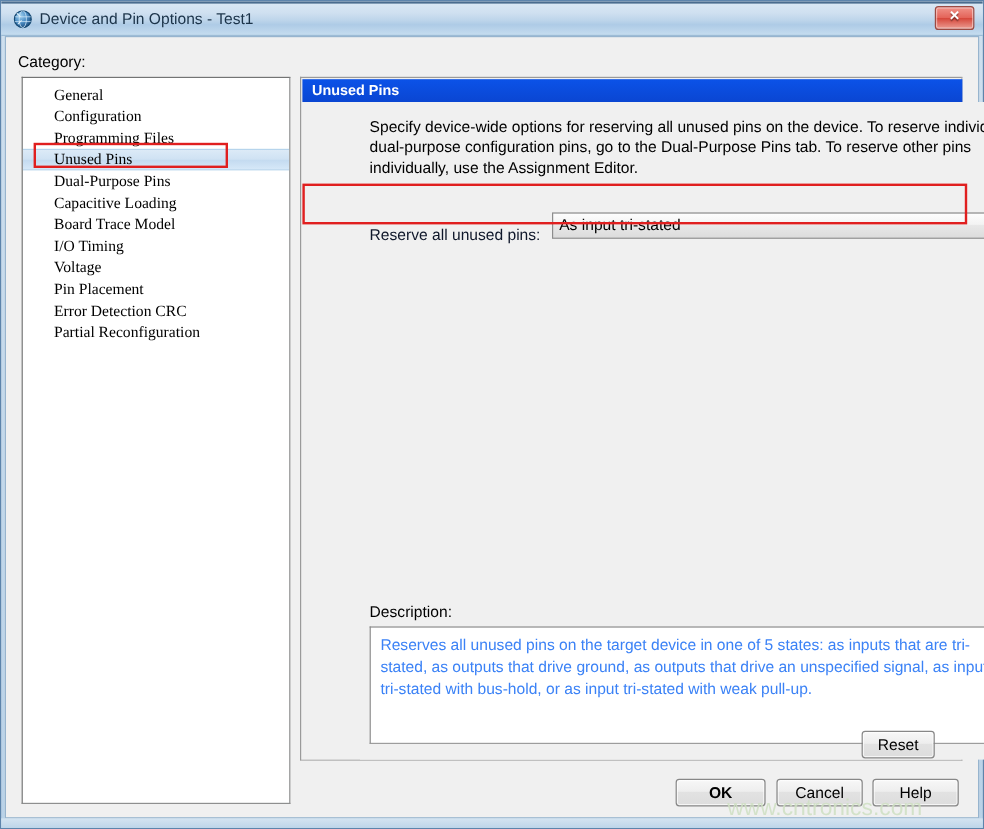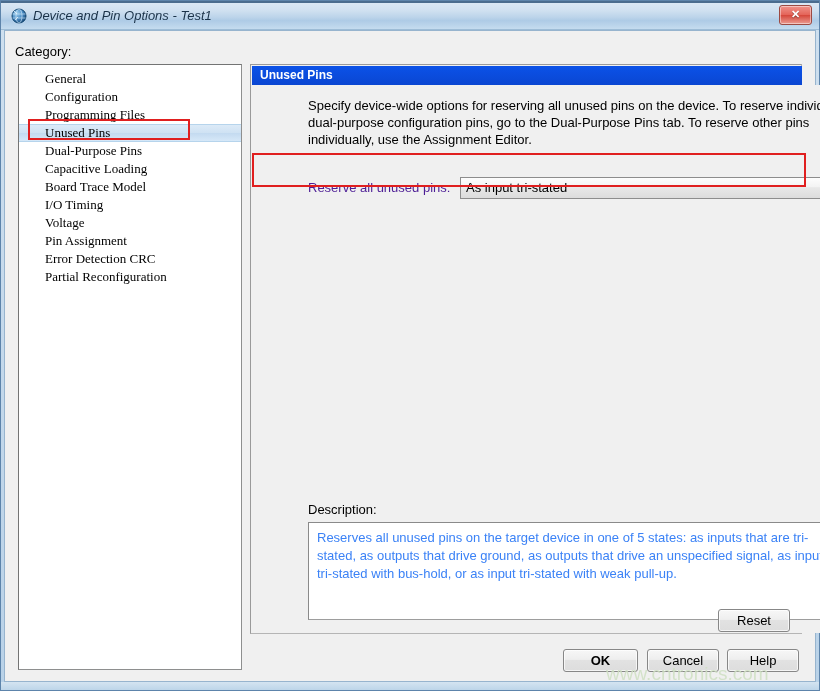--- a/index.html
+++ b/index.html
@@ -63,21 +63,20 @@
     left: 10px; top: 7px;
     width: 16px; height: 16px;
   }
   .title-text {
     position: absolute;
     left: 32px; top: 5px;
     font-size: 13px;
     color: #1b3349;
     line-height: 19px;
     white-space: nowrap;
-    font-style: italic;
   }
   .close-btn {
     position: absolute;
     right: 7px; top: 4px;
     width: 31px; height: 18px;
     border-radius: 3px;
     border: 1px solid #9c4a42;
     background: linear-gradient(to bottom, #f0938a 0%, #e4655a 48%, #d6483c 52%, #eb9c92 100%);
     box-shadow: inset 0 0 0 1px rgba(255,255,255,0.45);
     cursor: pointer;
@@ -180,23 +179,23 @@
 
   
   .option-row {
     position: absolute;
     left: 8px; top: 92px;
     width: 536px;
     height: 24px;
   }
   .option-label {
     position: absolute;
-    left: 0; top: 3px;
-    font-size: 13px;
-    color: #4c1d95;
+    left: 0; top: 11px;
+    font-size: 13px;
+    color: #0f172a;
     white-space: nowrap;
   }
   .combo {
     position: absolute;
     left: 152px; top: 0;
     width: 384px;
     height: 22px;
     box-sizing: border-box;
     border: 1px solid #8d8d8d;
     background: linear-gradient(to bottom, #fdfdfd 0%, #f3f3f3 45%, #e8e8e8 48%, #dcdcdc 100%);
@@ -256,21 +255,21 @@
     border: 1px solid #878787;
     border-radius: 3px;
     background: linear-gradient(to bottom, #f7f7f7 0%, #eeeeee 45%, #e2e2e2 48%, #dddddd 100%);
     font-size: 13px;
     color: #000;
     text-align: center;
     line-height: 21px;
     cursor: pointer;
     box-shadow: inset 0 0 0 1px rgba(255,255,255,0.7);
   }
-  .btn-reset { left: 718px; top: 609px; width: 72px; }
+  .btn-reset { left: 718px; top: 609px; width: 61px; }
   .btn-ok     { left: 563px; top: 649px; width: 75px; font-weight: bold; }
   .btn-cancel { left: 647px; top: 649px; width: 72px; }
   .btn-help   { left: 727px; top: 649px; width: 72px; }
 
   
   .annot {
     position: absolute;
     border: 2px solid #e01f1f;
     box-sizing: border-box;
     pointer-events: none;
@@ -337,21 +336,21 @@
     <div class="cat-list-inner">
       <div class="cat-item">General</div>
       <div class="cat-item">Configuration</div>
       <div class="cat-item">Programming Files</div>
       <div class="cat-item selected">Unused Pins</div>
       <div class="cat-item">Dual-Purpose Pins</div>
       <div class="cat-item">Capacitive Loading</div>
       <div class="cat-item">Board Trace Model</div>
       <div class="cat-item">I/O Timing</div>
       <div class="cat-item">Voltage</div>
-      <div class="cat-item">Pin Assignment</div>
+      <div class="cat-item">Pin Placement</div>
       <div class="cat-item">Error Detection CRC</div>
       <div class="cat-item">Partial Reconfiguration</div>
     </div>
   </div>
 
   <div class="right-panel">
     <div class="panel-header">Unused Pins</div>
     <div class="panel-body">
 
       <div class="desc-top">Specify device-wide options for reserving all unused pins on the device. To reserve individual dual-purpose configuration pins, go to the Dual-Purpose Pins tab. To reserve other pins individually, use the Assignment Editor.</div>

